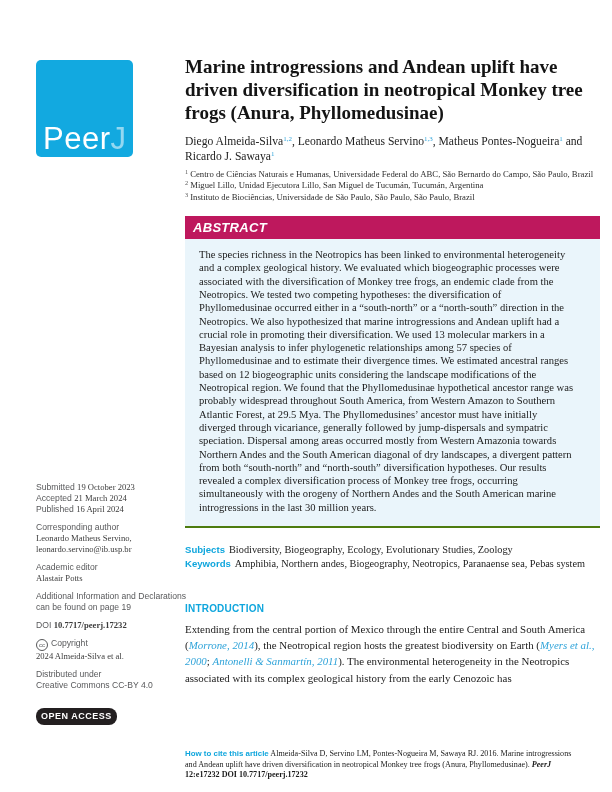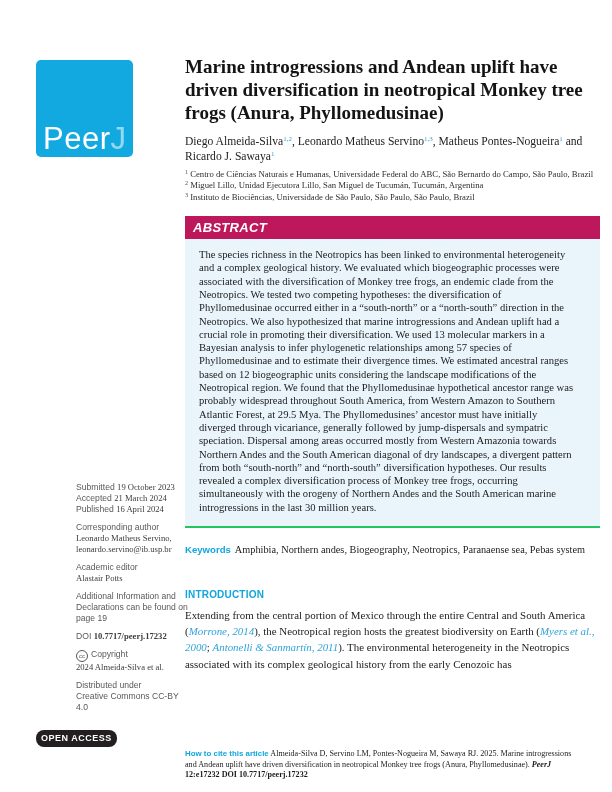--- a/index.html
+++ b/index.html
@@ -19,40 +19,40 @@
   .sup{font-size:7px;color:#2FA3D9;position:relative;top:-4px;}
   .affiliations{margin-top:5px;}
   .aff{font-size:8.7px;line-height:1.3;color:#2e2e2e;padding-left:7px;text-indent:-7px;}
   .aff .marker{font-size:6.3px;color:#555;position:relative;top:-3px;margin-right:2px;}
 
   
   .abstract-box{margin-top:13px;}
   .abstract-bar{background:#be185d;color:#fff;font-family:"Liberation Sans",sans-serif;
                 font-weight:bold;font-size:13px;height:23px;line-height:23px;
                 padding-left:8px;letter-spacing:.3px;font-style:italic;}
-  .abstract-body{background:#EAF5FB;border-bottom:2px solid #22c55e;
+  .abstract-body{background:#EAF5FB;border-bottom:2px solid #4d7c0f;
                  padding:9px 24px 12px 14px;font-size:10.6px;line-height:13.3px;color:#1b1b1b;}
 
   
   .meta{margin-top:15px;font-size:10.3px;line-height:1.36;color:#1b1b1b;}
   .meta-label{font-family:"Liberation Sans",sans-serif;font-weight:bold;font-size:9.6px;
               color:#10A6DD;margin-right:4px;}
 
   
   .intro-heading{margin-top:32px;font-family:"Liberation Sans",sans-serif;font-weight:bold;
                  font-size:10px;color:#10A6DD;letter-spacing:.2px;}
   .intro-para{margin-top:7px;font-size:10.9px;line-height:16.2px;color:#1b1b1b;}
   .cite{color:#2FA3D9;font-style:italic;}
   .b{font-weight:bold;}
   .bi{font-weight:bold;font-style:italic;}
 
   
   .sidebar{position:absolute;left:36px;top:482px;width:156px;
            font-family:"Liberation Sans",sans-serif;font-size:8.6px;color:#58595B;line-height:1.28;}
-  .side-group{margin-bottom:7px;margin-left:40px;}
+  .side-group{margin-bottom:7px;}
   .serifv{font-family:"Liberation Serif",serif;color:#3b3b3b;}
   .cc-icon{display:inline-block;width:10px;height:10px;border:1px solid #58595B;border-radius:50%;
            font-size:6px;line-height:10px;text-align:center;vertical-align:-1px;margin-right:3px;color:#58595B;}
   .badge{display:inline-block;background:#231F20;color:#fff;font-weight:bold;font-size:9px;
          padding:2.5px 5px;letter-spacing:.5px;margin-top:10px;font-family:Liberation Sans, sans-serif;border-radius:8px;}
 
   
   .footer{position:absolute;left:185px;top:749px;width:398px;font-size:8.1px;line-height:1.3;color:#1b1b1b;}
   .footer-label{font-family:"Liberation Sans",sans-serif;font-weight:bold;font-size:7.9px;color:#10A6DD;}
 </style>
@@ -113,24 +113,25 @@
       <div class="aff"><span class="marker">2</span><span>Miguel Lillo, Unidad Ejecutora Lillo, San Miguel de Tucumán, Tucumán, Argentina</span></div>
       <div class="aff"><span class="marker">3</span><span>Instituto de Biociências, Universidade de São Paulo, São Paulo, São Paulo, Brazil</span></div>
     </div>
 
     <div class="abstract-box">
       <div class="abstract-bar">ABSTRACT</div>
       <div class="abstract-body">The species richness in the Neotropics has been linked to environmental heterogeneity and a complex geological history. We evaluated which biogeographic processes were associated with the diversification of Monkey tree frogs, an endemic clade from the Neotropics. We tested two competing hypotheses: the diversification of Phyllomedusinae occurred either in a “south-north” or a “north-south” direction in the Neotropics. We also hypothesized that marine introgressions and Andean uplift had a crucial role in promoting their diversification. We used 13 molecular markers in a Bayesian analysis to infer phylogenetic relationships among 57 species of Phyllomedusinae and to estimate their divergence times. We estimated ancestral ranges based on 12 biogeographic units considering the landscape modifications of the Neotropical region. We found that the Phyllomedusinae hypothetical ancestor range was probably widespread throughout South America, from Western Amazon to Southern Atlantic Forest, at 29.5 Mya. The Phyllomedusines’ ancestor must have initially diverged through vicariance, generally followed by jump-dispersals and sympatric speciation. Dispersal among areas occurred mostly from Western Amazonia towards Northern Andes and the South American diagonal of dry landscapes, a divergent pattern from both “south-north” and “north-south” diversification hypotheses. Our results revealed a complex diversification process of Monkey tree frogs, occurring simultaneously with the orogeny of Northern Andes and the South American marine introgressions in the last 30 million years.</div>
     </div>
 
     <div class="meta">
+      <div><span class="meta-label">Subjects</span><span>Biodiversity, Biogeography, Ecology, Evolutionary Studies, Zoology</span></div>
       <div><span class="meta-label">Keywords</span><span>Amphibia, Northern andes, Biogeography, Neotropics, Paranaense sea, Pebas system</span></div>
     </div>
 
     <div class="intro-heading">INTRODUCTION</div>
     <div class="intro-para"><span>Extending from the central portion of Mexico through the entire Central and South America (</span><span class="cite">Morrone, 2014</span><span>), the Neotropical region hosts the greatest biodiversity on Earth (</span><span class="cite">Myers et al., 2000</span><span>; </span><span class="cite">Antonelli &amp; Sanmartín, 2011</span><span>). The environmental heterogeneity in the Neotropics associated with its complex geological history from the early Cenozoic has</span></div>
   </div>
 
   <div class="footer">
-    <span class="footer-label">How to cite this article</span><span><span> Almeida-Silva D, Servino LM, Pontes-Nogueira M, Sawaya RJ. 2025. Marine introgressions and Andean uplift have driven diversification in neotropical Monkey tree frogs (Anura, Phyllomedusinae). </span><span class="bi">PeerJ</span><span class="b"> 12:e17232 DOI 10.7717/peerj.17232</span></span>
+    <span class="footer-label">How to cite this article</span><span><span> Almeida-Silva D, Servino LM, Pontes-Nogueira M, Sawaya RJ. 2016. Marine introgressions and Andean uplift have driven diversification in neotropical Monkey tree frogs (Anura, Phyllomedusinae). </span><span class="bi">PeerJ</span><span class="b"> 12:e17232 DOI 10.7717/peerj.17232</span></span>
   </div>
 
 </div>
 
 </body></html>

